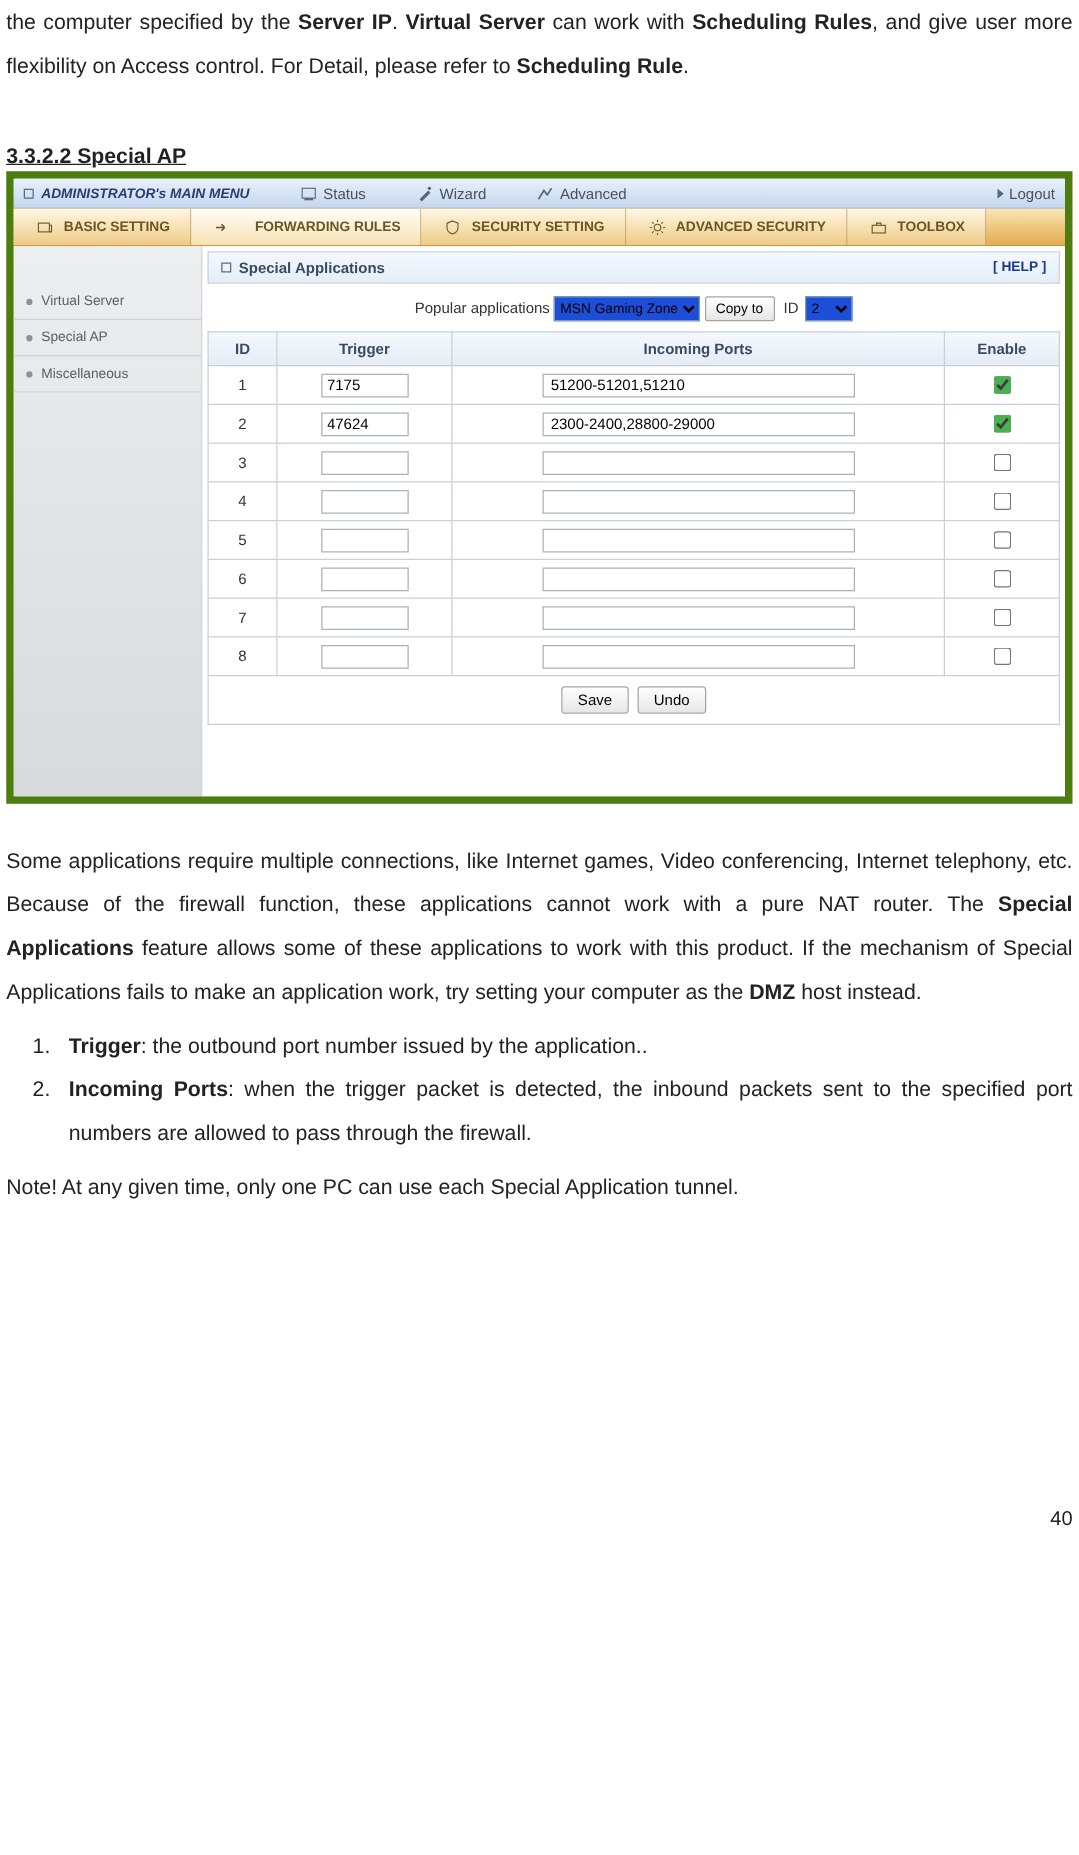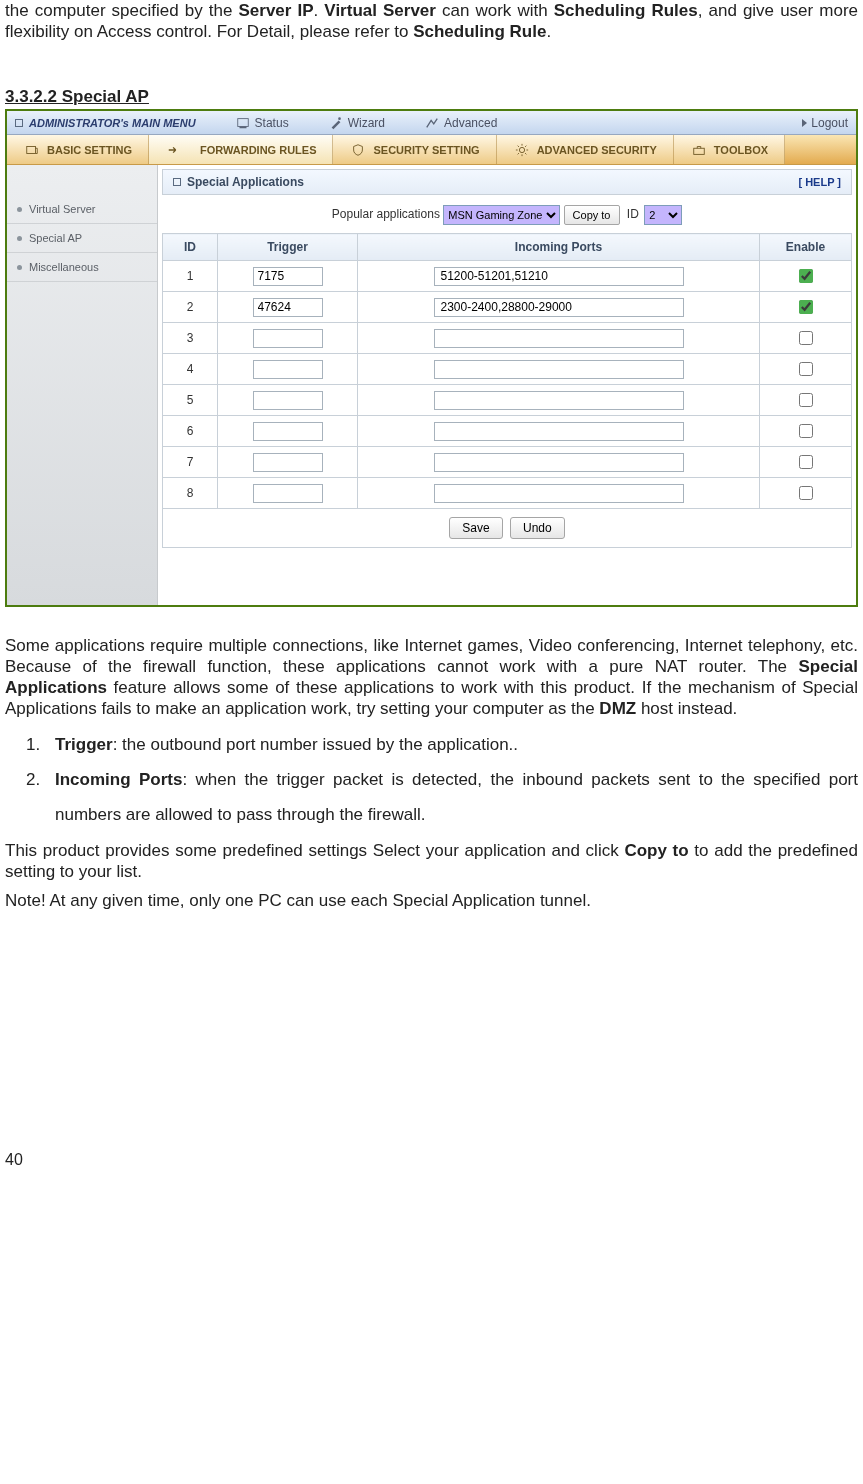--- a/index.html
+++ b/index.html
@@ -25,21 +25,21 @@
     background: #fff;
   }
   .page {
     width: 863px;
     margin: 0 auto;
     padding: 0 5px 40px 5px;
     position: relative;
   }
   .body-text {
     font-size: 17px;
-    line-height: 21px;
+    line-height: 35px;
     text-align: justify;
     margin: 0 0 8px 0;
   }
   .section-head {
     font-size: 17px;
     font-weight: bold;
     margin: 45px 0 2px 0;
     text-decoration: underline;
   }
   ol.body-list {
@@ -47,21 +47,21 @@
     line-height: 35px;
     margin: 0 0 8px 0;
     padding-left: 40px;
   }
   ol.body-list li { text-align: justify; padding-left:10px; }
   strong { font-weight: bold; }
 
   
   .router-ui {
     width: 100%;
-    border: 2px solid #4d7c0f;
+    border: 6px solid #4d7c0f;
     background: #fff;
     font-size: 12px;
     color: #333;
     user-select: none;
   }
   .top-menu {
     display: flex;
     align-items: center;
     height: 24px;
     background: linear-gradient(#e9f1fb, #c4d6ee);
@@ -161,21 +161,21 @@
     font-size: 12px;
     color: #333;
   }
   .popapps select, .popapps button {
     font-size: 11px;
     height: 20px;
     vertical-align: middle;
   }
   .popapps select {
     border: 1px solid #7e9db9;
-    background: #c4b5fd;
+    background: #1d4ed8;
     height: 20px;
   }
   .popapps button {
     background: linear-gradient(#ffffff, #e6e6e6);
     border: 1px solid var(--button-border);
     border-radius: 2px;
     padding: 0 8px;
     height: 20px;
     cursor: pointer;
   }
@@ -234,21 +234,21 @@
     height: 22px;
     font-size: 12px;
     cursor: pointer;
     margin: 0 2px;
   }
 
   
   .icn svg { width:100%; height:100%; display:block; }
 
   .page-num {
-    text-align: left;
+    text-align: right;
     font-size: 16px;
     margin-top: 240px;
     color: #222;
   }
 </style>
 </head>
 <body>
 
 <div class="page">
 
@@ -454,20 +454,17 @@
 
   <ol class="body-list">
     <li>
       <strong>Trigger</strong><span>: the outbound port number issued by the application..</span>
     </li>
     <li>
       <strong>Incoming Ports</strong><span>: when the trigger packet is detected, the inbound packets sent to the specified port numbers are allowed to pass through the firewall.</span>
     </li>
   </ol>
 
-  <p class="body-text">
-    <span>This product provides some predefined settings Select your application and click </span><strong>Copy to</strong><span> to add the predefined setting to your list.</span>
-  </p>
 
   <p class="body-text">Note! At any given time, only one PC can use each Special Application tunnel.</p>
 
   <div class="page-num">40</div>
 </div>
 
 </body></html>

